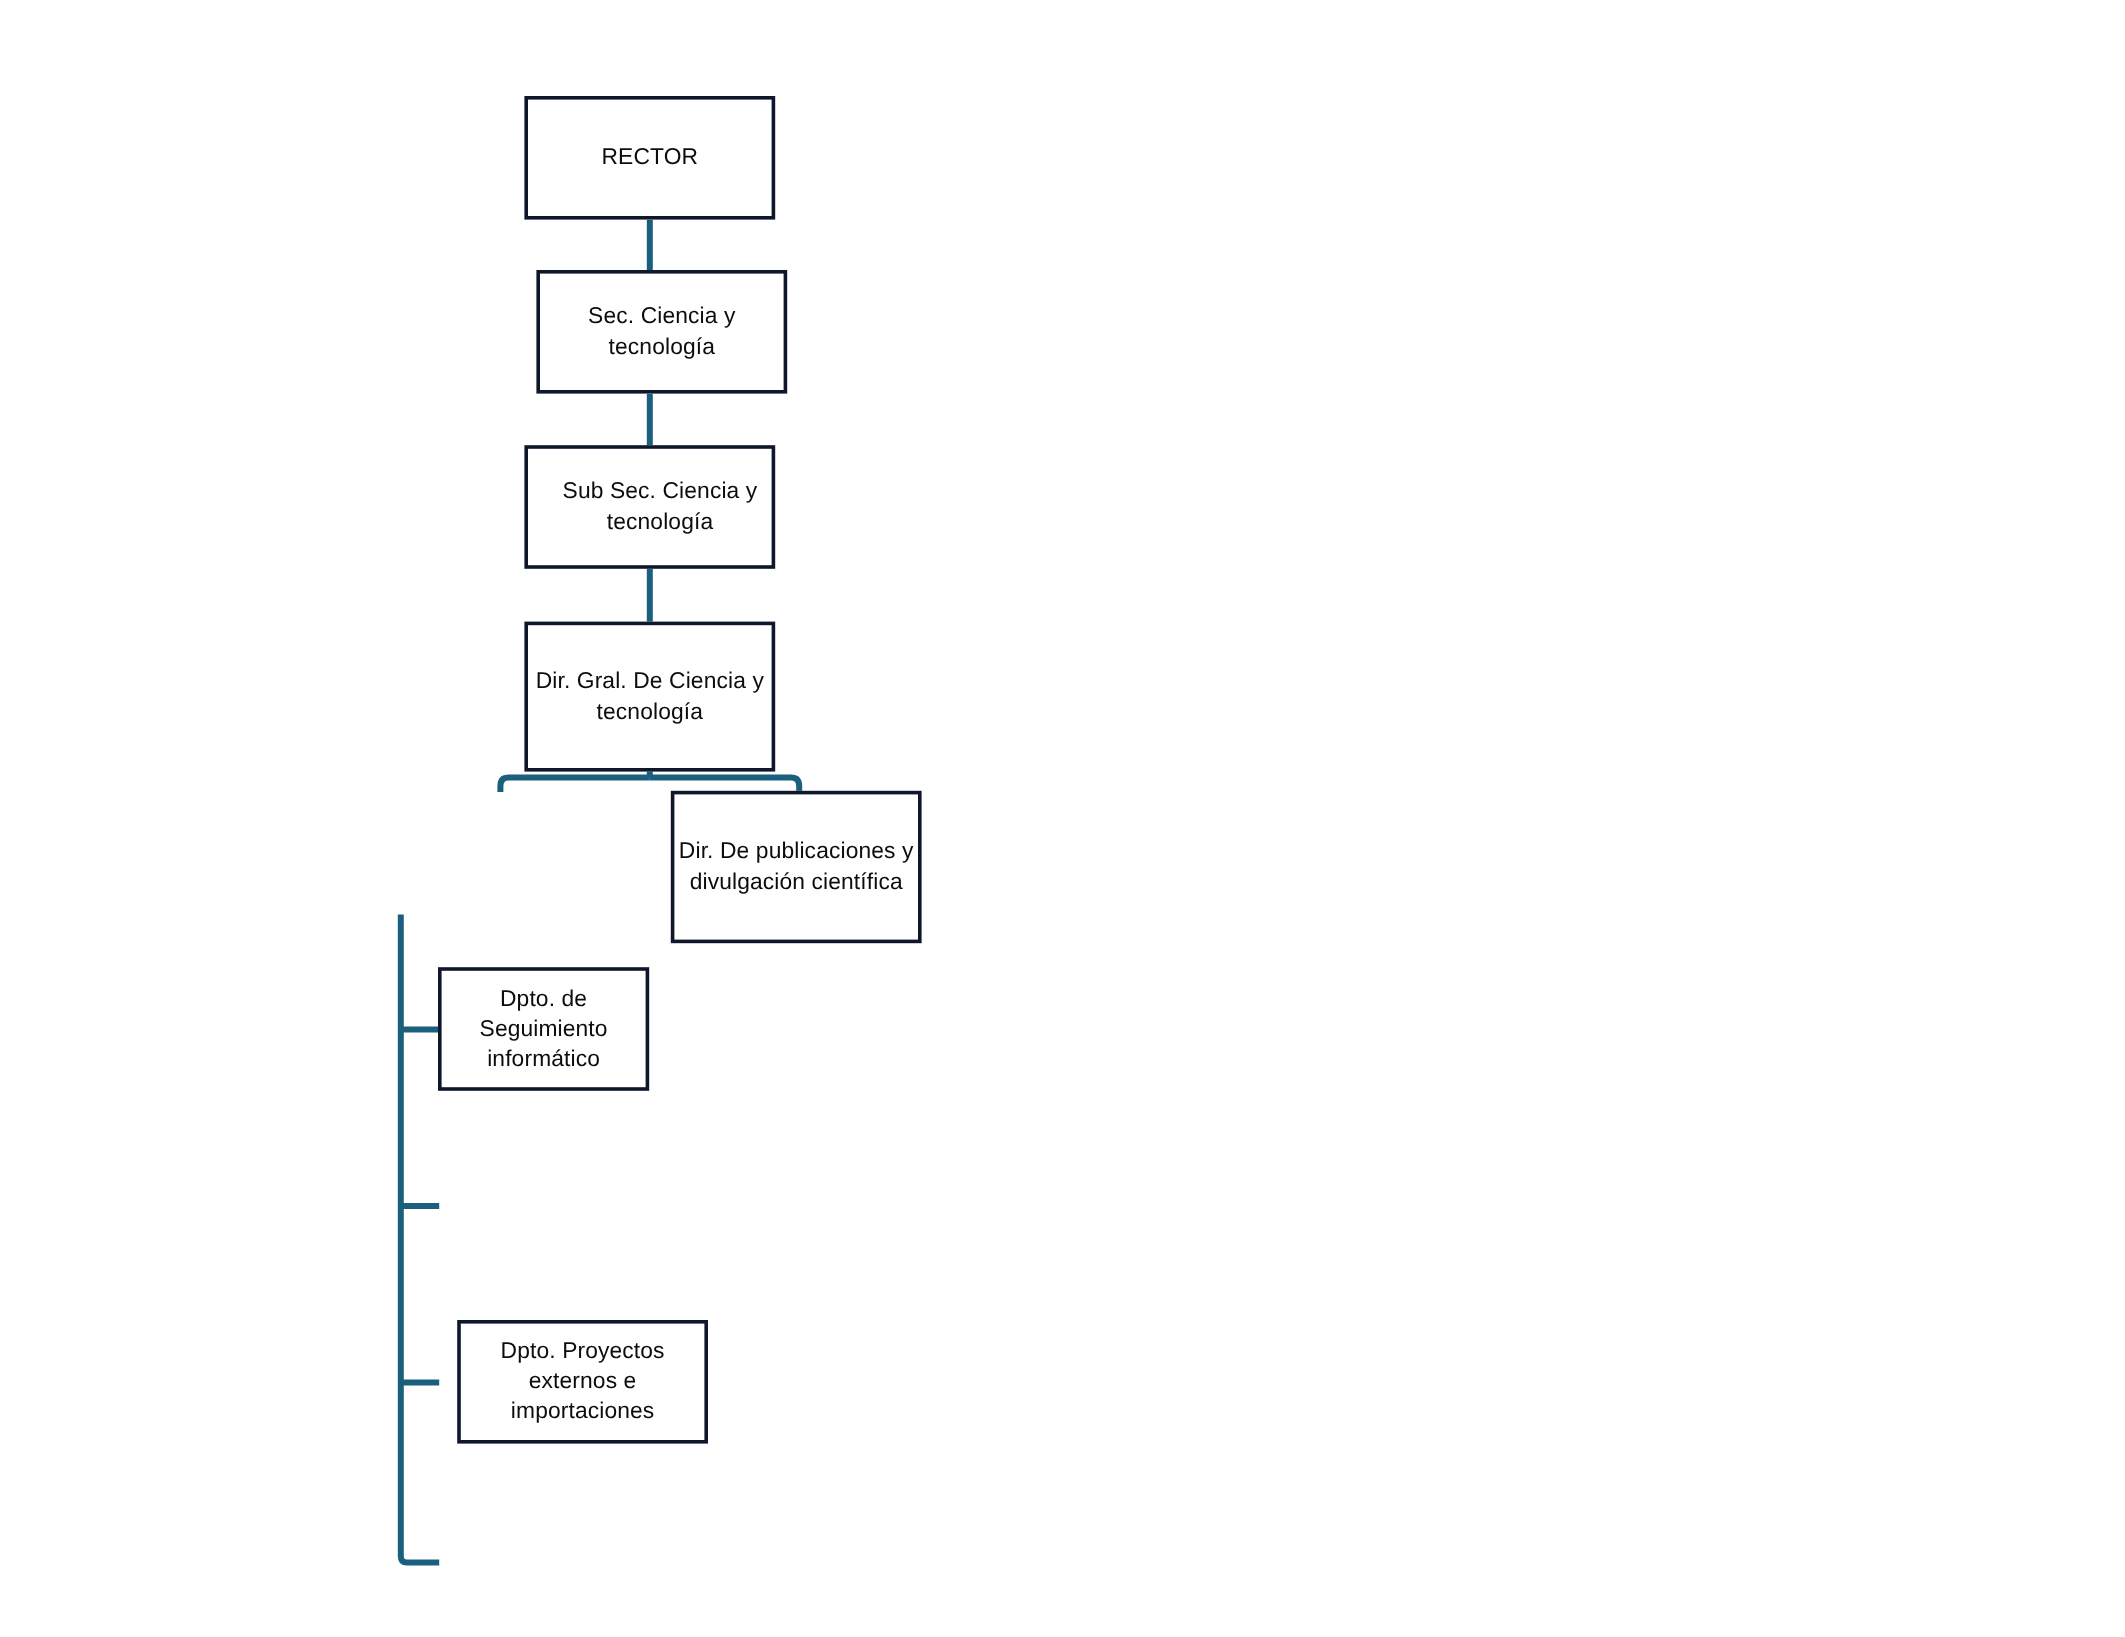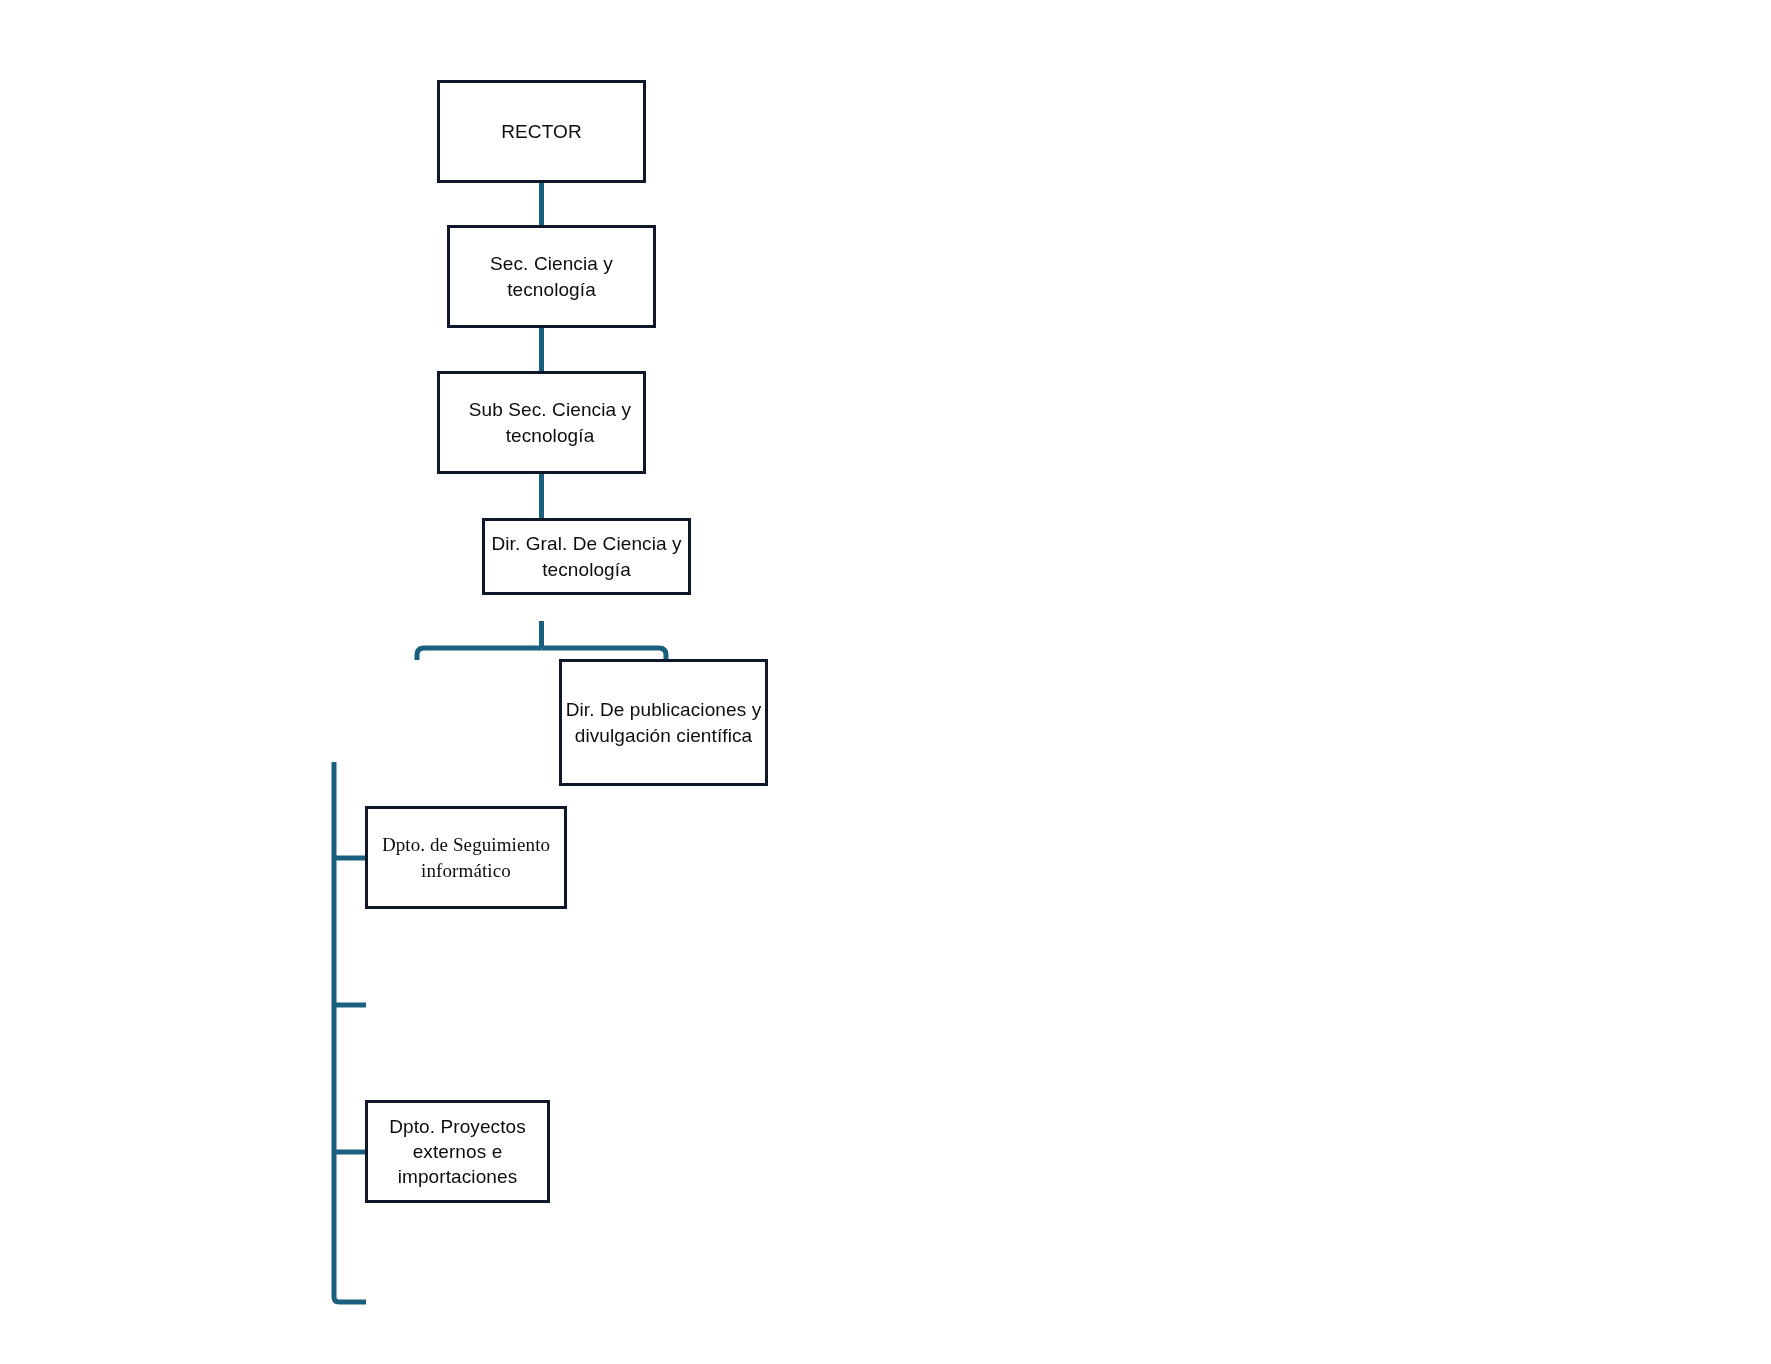--- a/index.html
+++ b/index.html
@@ -92,38 +92,38 @@
   <div class="node" style="left:437px; top:225px; width:209px; height:103px;margin-left:10px;">
     <span class="label">Sec. Ciencia y
 tecnología</span>
   </div>
 
   <div class="node" style="left:437px; top:371px; width:209px; height:103px;padding-left:17px;">
     <span class="label">Sub Sec. Ciencia y
 tecnología</span>
   </div>
 
-  <div class="node" style="left:437px; top:518px; width:209px; height:77px;margin-left:45px;">
+  <div class="node" style="left:437px; top:518px; width:209px; height:125px;">
     <span class="label">Dir. Gral. De Ciencia y
 tecnología</span>
   </div>
 
 
   <div class="node overflow" style="left:559px; top:659px; width:209px; height:127px;">
     <span class="label">Dir. De publicaciones y
 divulgación científica</span>
   </div>
 
-  <div class="node" style="left:365px; top:806px; width:202px; height:103px;font-family:Liberation Serif, serif;">
+  <div class="node" style="left:365px; top:806px; width:176px; height:103px;">
     <span class="label">Dpto. de Seguimiento
 informático</span>
   </div>
 
 
-  <div class="node" style="left:365px; top:1100px; width:185px; height:103px;align-items:center;">
+  <div class="node" style="left:381px; top:1100px; width:209px; height:103px;align-items:center;">
     <span class="label">Dpto. Proyectos
 externos e
 importaciones</span>
   </div>
 
 
 
 </div>
 
 </body></html>

